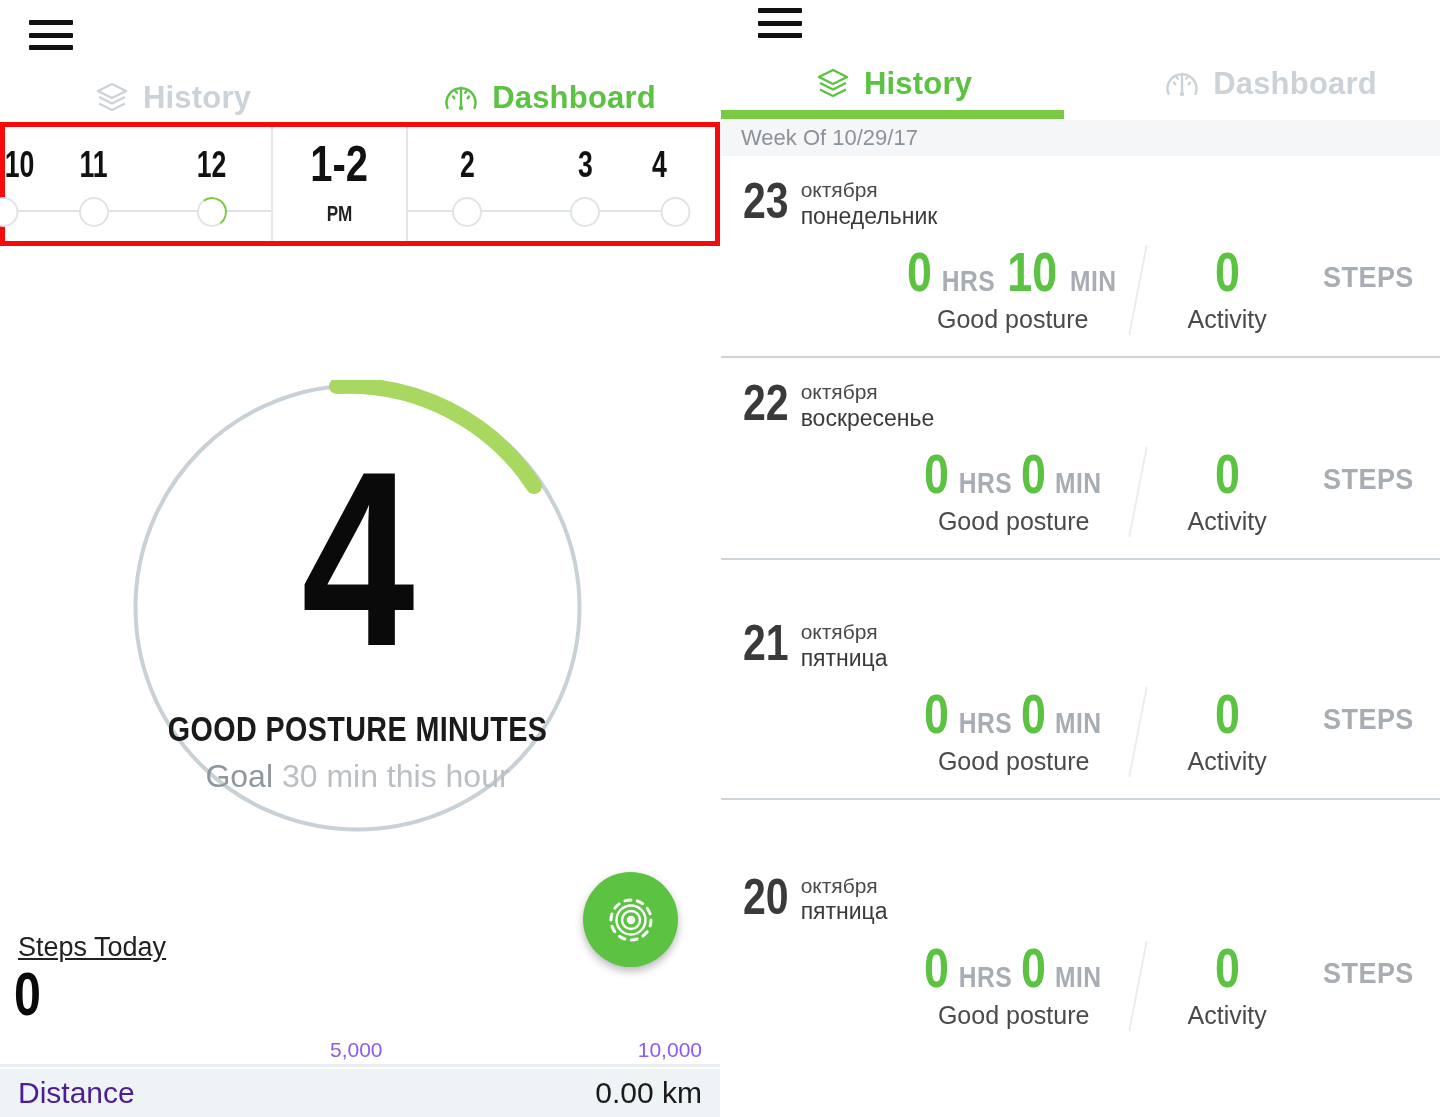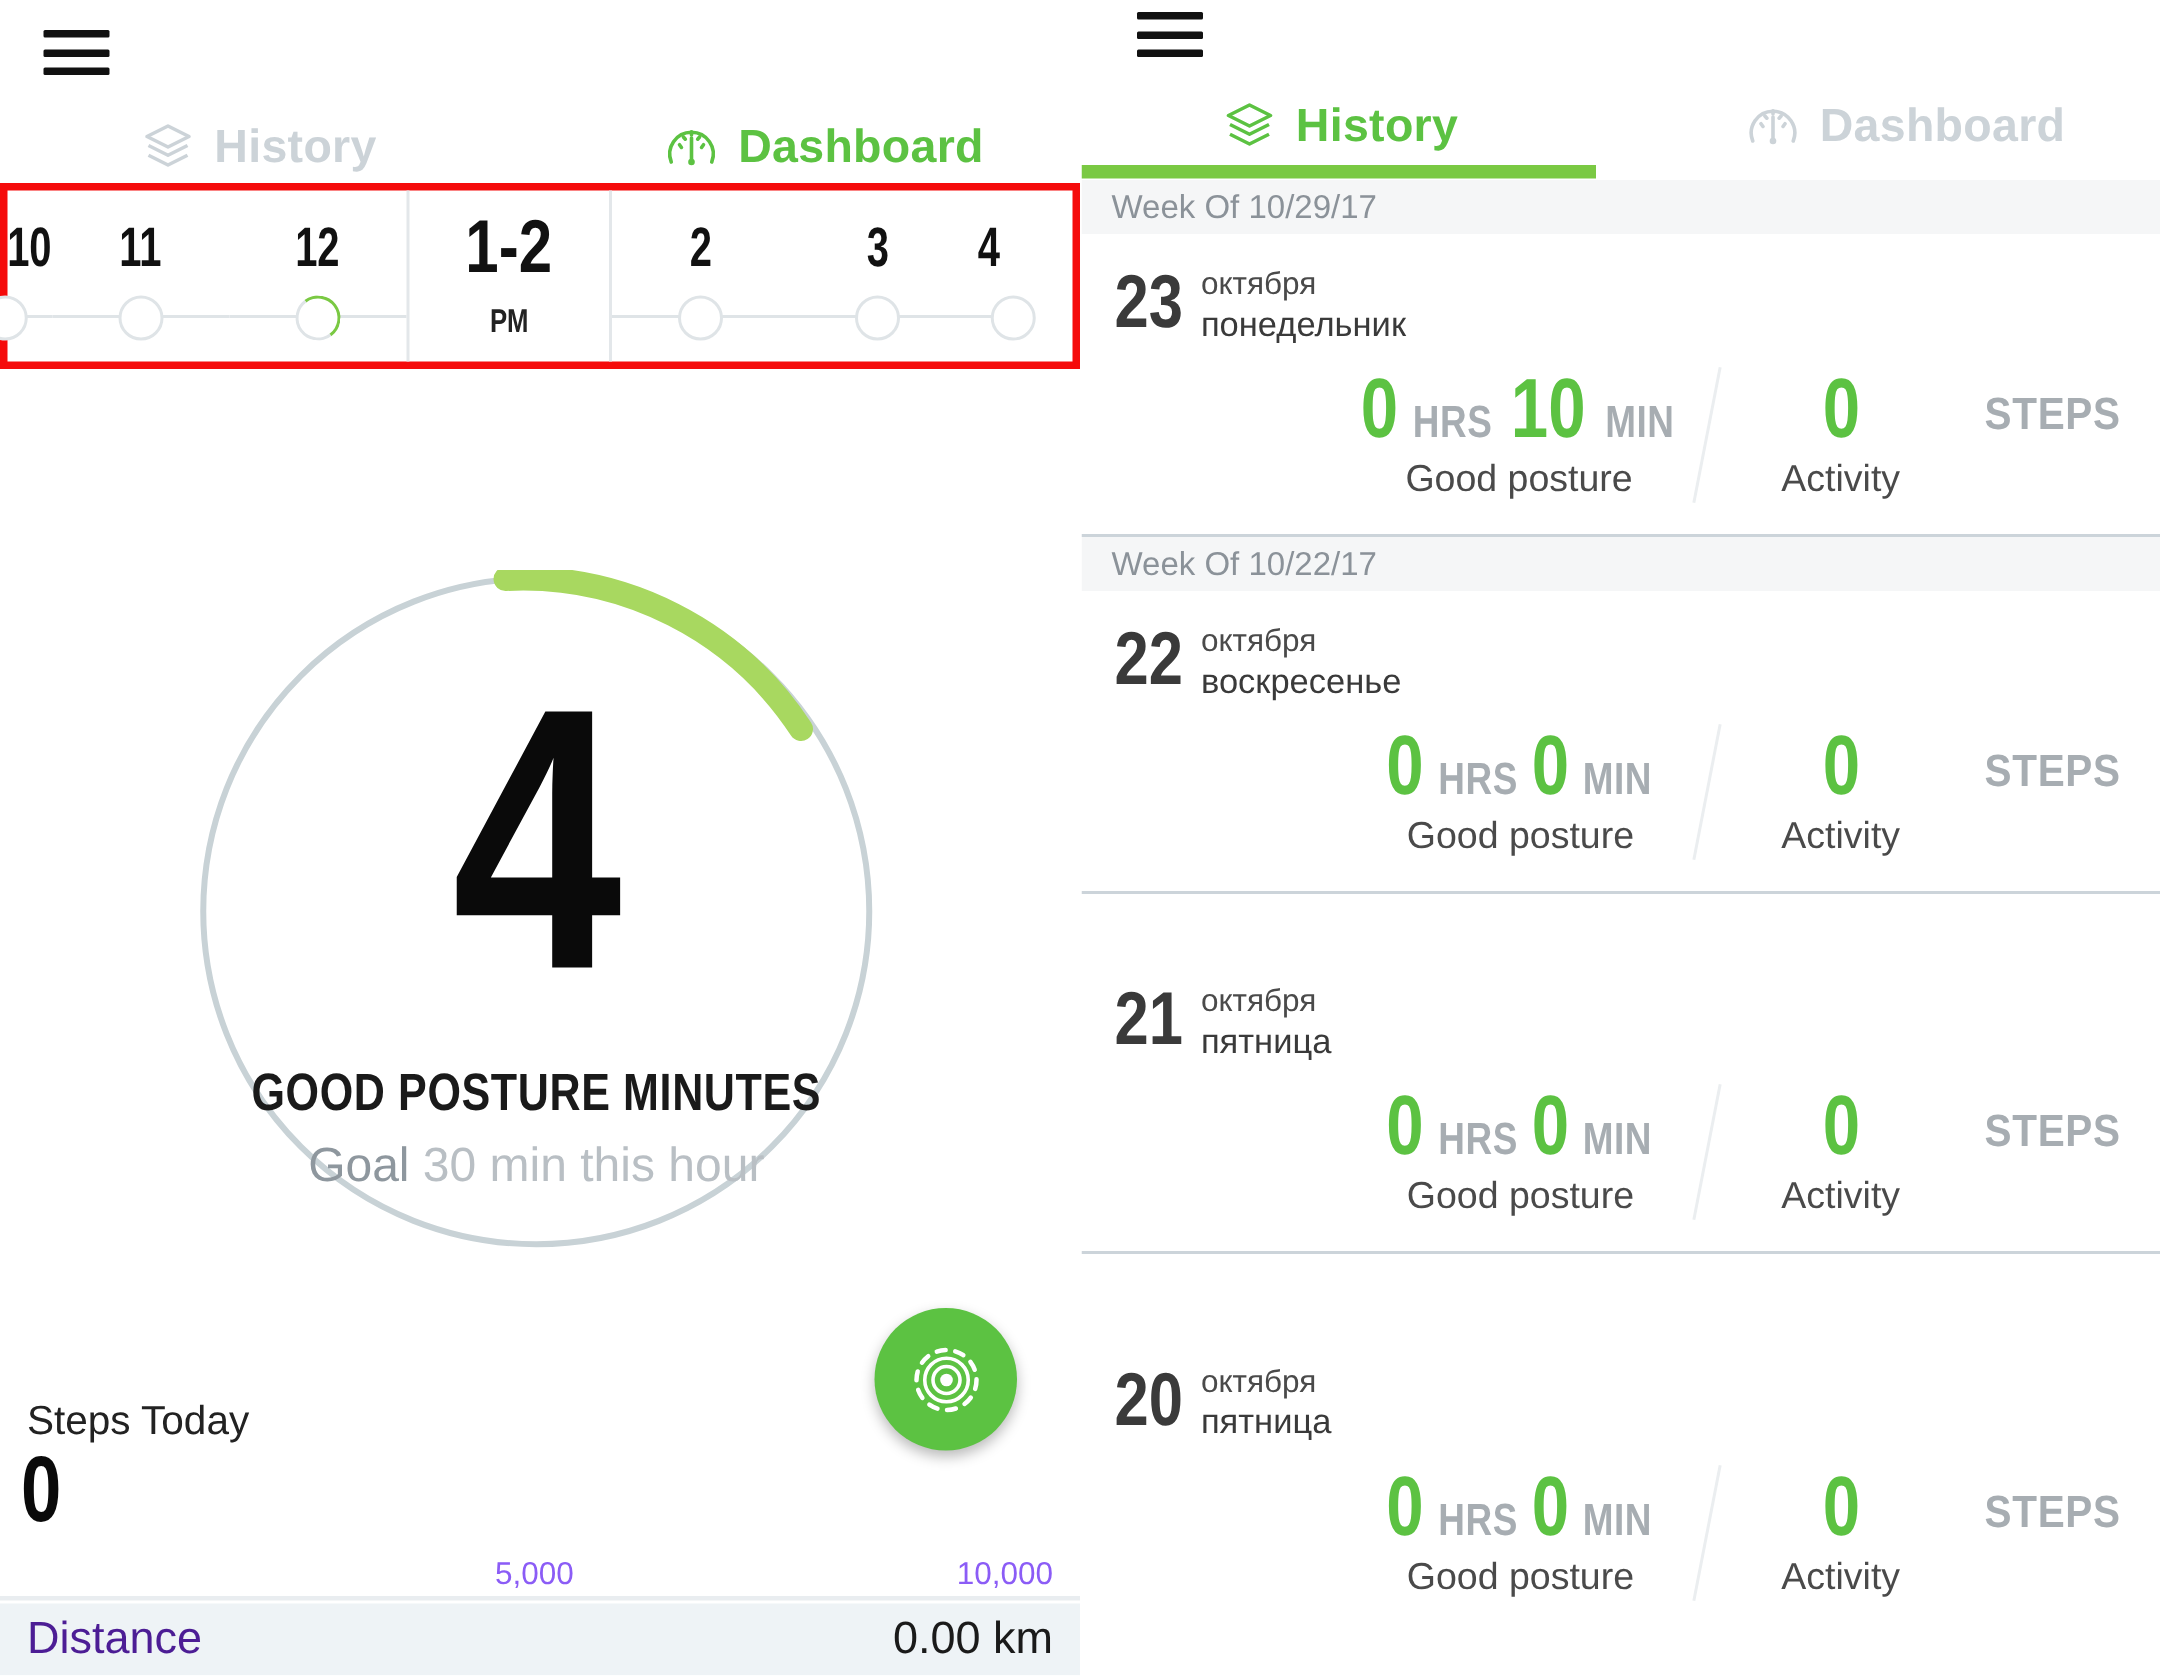--- a/index.html
+++ b/index.html
@@ -111,21 +111,21 @@
 
   
   .fab {
     position: absolute; left: 583px; top: 872px; width: 95px; height: 95px;
     border-radius: 50%; background: #5cc242; border: none; cursor: pointer;
     box-shadow: 0 4px 9px rgba(0,0,0,.28);
     display: flex; align-items: center; justify-content: center;
   }
 
   
-  .steps-label { position: absolute; left: 18px; top: 932px; font-size: 27px; color: #222; }
+  .steps-label { position: absolute; left: 18px; top: 932px; font-size: 27px; color: #222; text-decoration: underline; }
   .steps-value {
     position: absolute; left: 14px; top: 963px;
     font-family: "Liberation Sans Narrow", "Liberation Sans", sans-serif;
     font-weight: bold; font-size: 62px; color: #0a0a0a; line-height: 1;
     transform: scaleX(.78); transform-origin: left center;
   }
   .steps-scale { position: absolute; left: 0; top: 1038px; width: 720px; height: 26px; }
   .steps-tick {
     position: absolute; top: 0; font-size: 21px; color: #8b5cf6; white-space: nowrap;
   }
@@ -376,21 +376,20 @@
             </div>
             <span class="metric-sub">Activity</span>
           </div>
           <div class="metric metric-steps">
             <span class="unit">STEPS</span>
           </div>
         </div>
         <div class="row-divider"></div>
       </div>
 
-      <div class="week-header">Week Of 10/22/17</div>
 
       <div class="day-row">
         <div class="day-head">
           <span class="day-num">22</span>
           <span class="day-names">
             <span class="day-month" style="display:block">октября</span>
             <span class="day-week" style="display:block">воскресенье</span>
           </span>
         </div>
         <div class="metrics">

